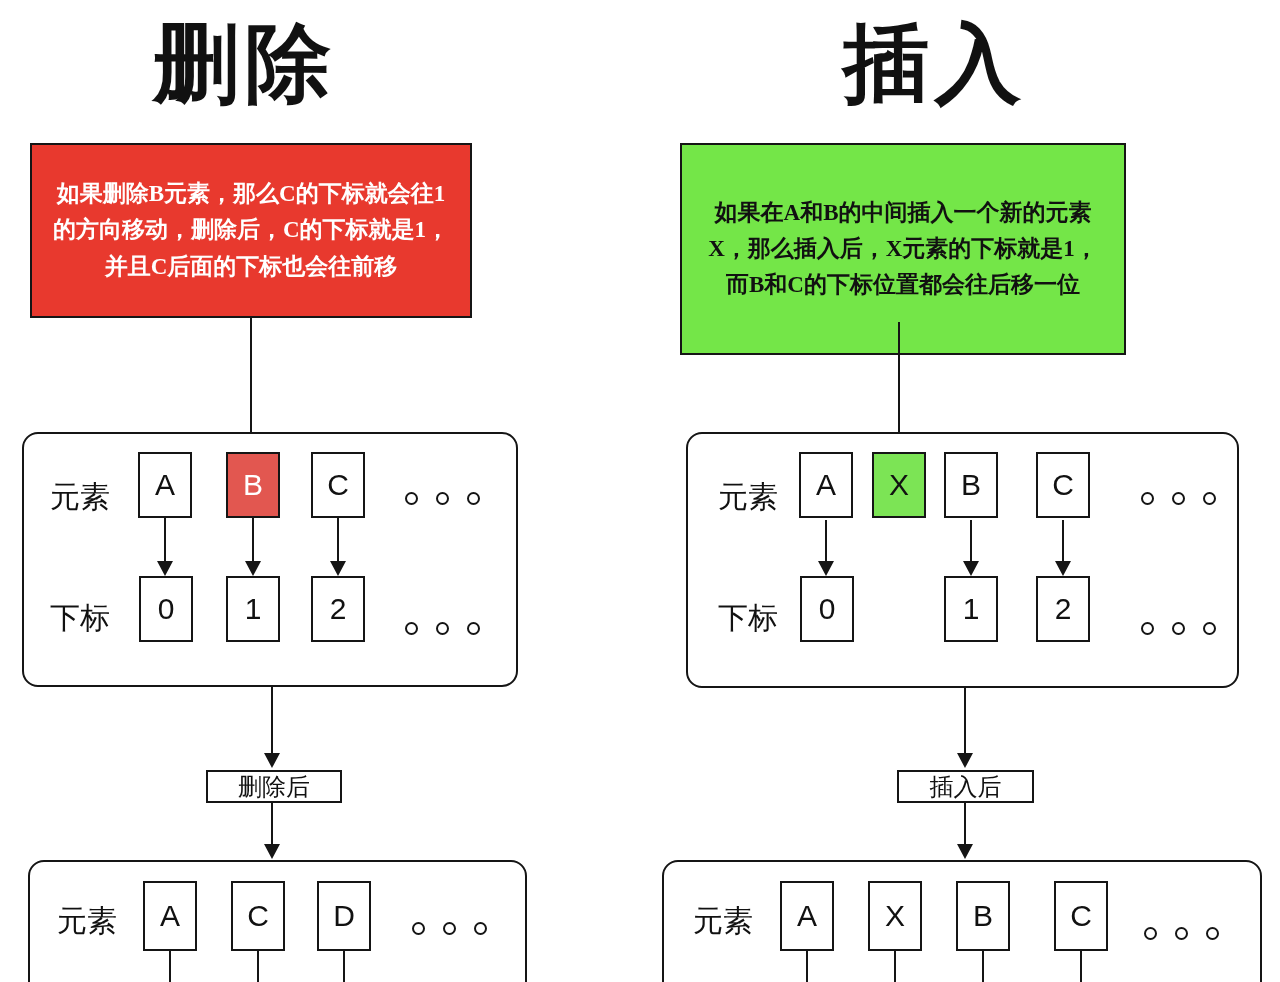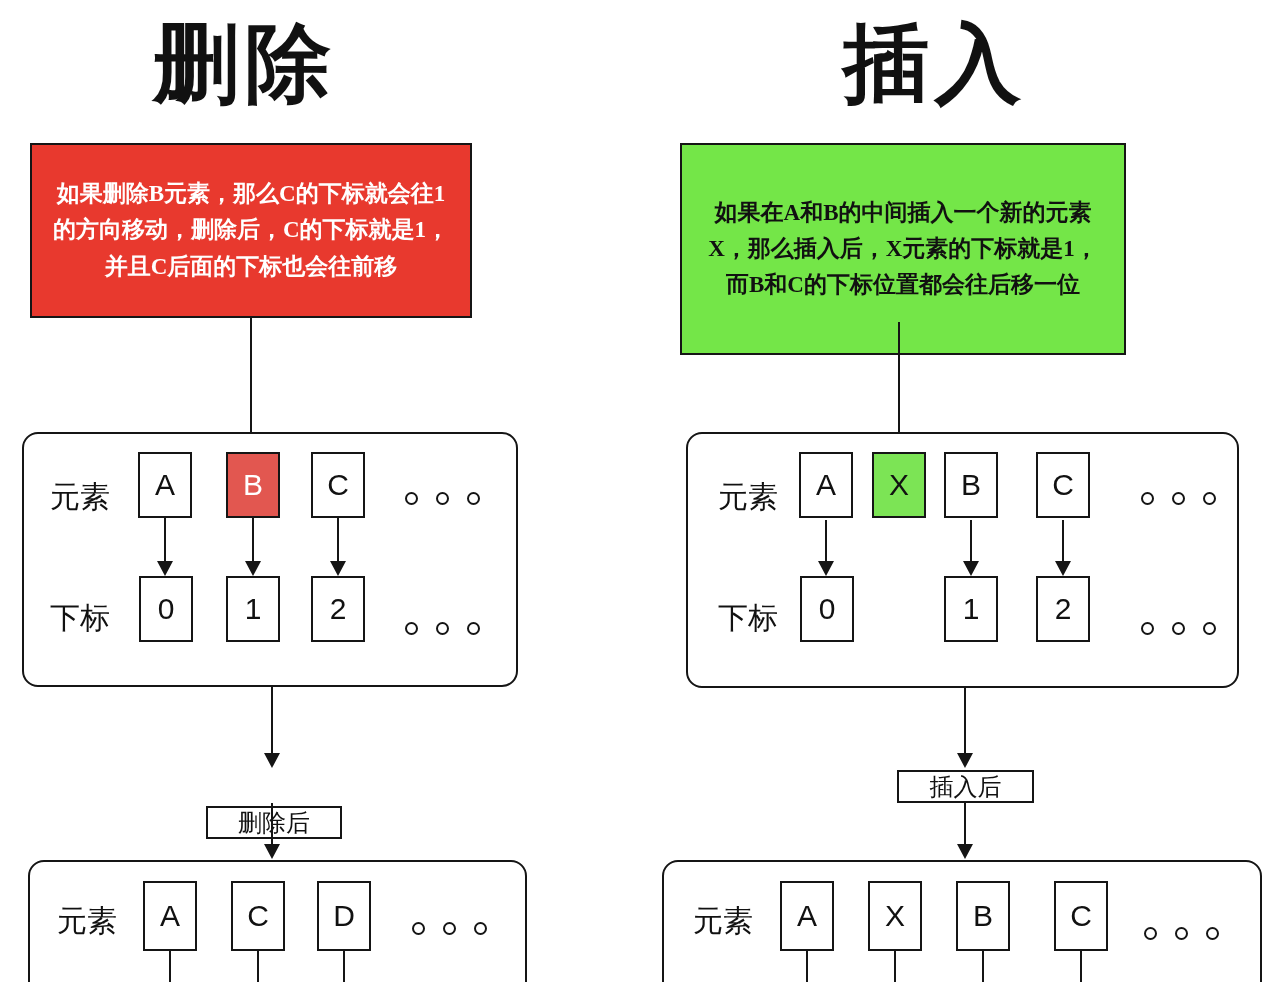--- a/index.html
+++ b/index.html
@@ -82,21 +82,21 @@
       <span class="dot"></span>
       <span class="dot"></span>
       <span class="dot"></span>
     </div>
 
   <div class="arrow" style="left:264px;top:687px;height:81px;">
       <i class="shaft"></i>
       <i class="head"></i>
     </div>
 
-  <div class="stage" style="left:206px;top:806px;width:136px;height:33px;">删除后</div>
+  <div class="stage" style="left:206px;top:770px;width:136px;height:33px;">删除后</div>
 
   <div class="arrow" style="left:264px;top:803px;height:56px;">
       <i class="shaft"></i>
       <i class="head"></i>
     </div>
 
   <div class="panel" style="left:28px;top:860px;width:499px;height:160px;"></div>
   <div class="rowlabel" style="left:57px;top:901px;">元素</div>
   <div class="cell tall" style="left:143px;top:881px;">A</div>
   <div class="cell tall" style="left:231px;top:881px;">C</div>

